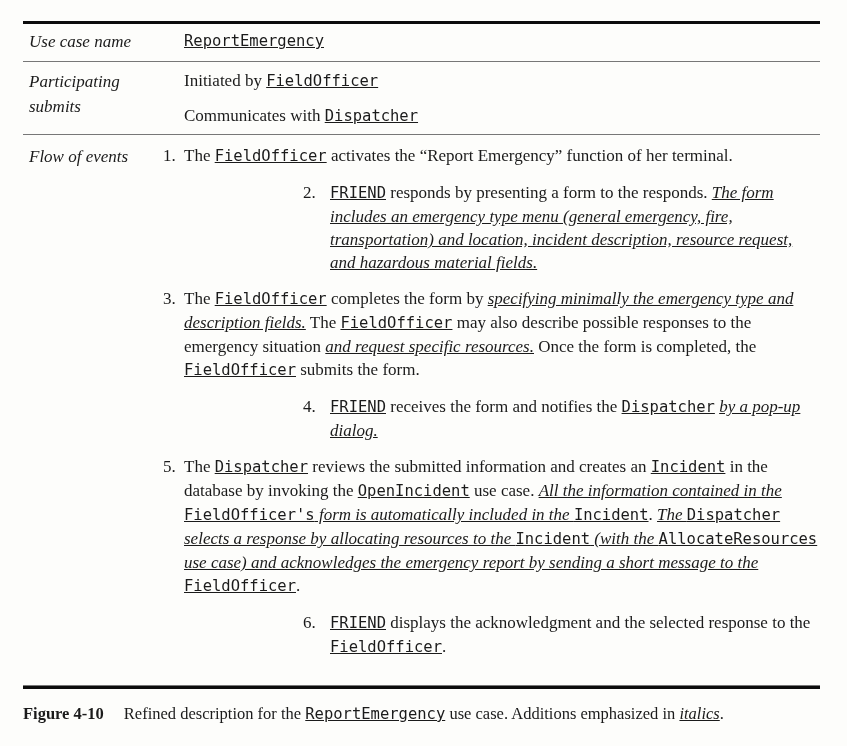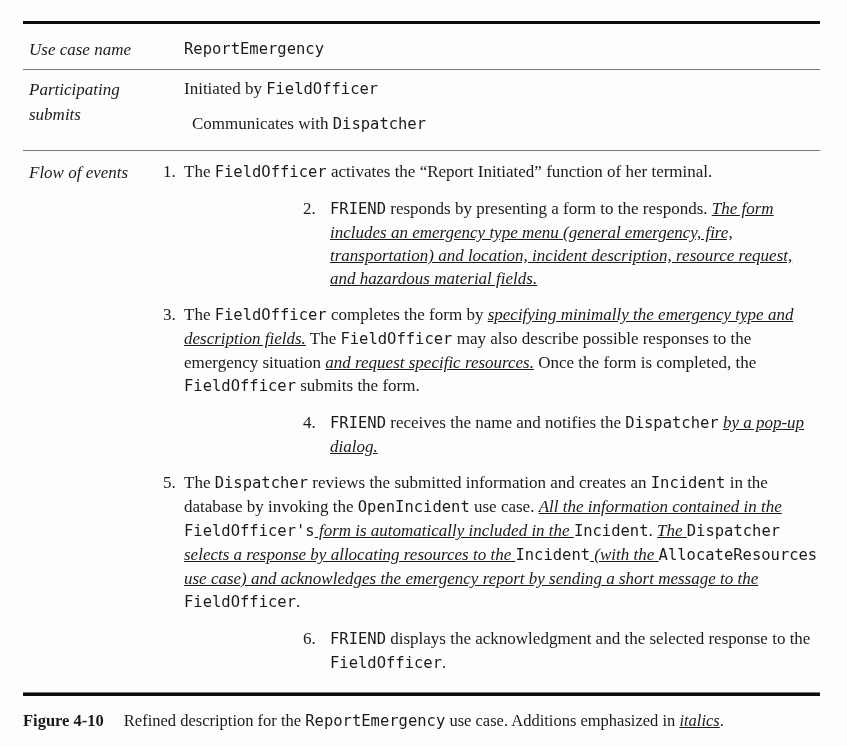--- a/index.html
+++ b/index.html
@@ -25,31 +25,32 @@
 
   .label {
     font-style: italic;
     font-size: 17px;
     line-height: 25px;
     padding-left: 6px;
     max-width: 130px;
   }
   .content { font-size: 17px; line-height: 23px; }
 
-  .row-name    { padding: 13px 0 7px 0; }
+  .row-name    { padding: 5px 0 7px 0; }
   .row-actors  { padding: 7px 0 6px 0; }
   .row-actors .content p { margin: 0 0 11px 0; }
-  .row-actors .content p:last-child { margin: 8px; }
-  .row-flow    { padding: 9px 0 4px 0; }
+  .row-actors .content p:last-child { margin: 0; }
+  .row-flow    { padding: 9px 0 13px 0; }
   .row-entry   { padding: 10px 0 13px 0; }
 
   .code {
     font-family: "DejaVu Sans Mono", monospace;
     font-style: normal;
     font-size: 15.5px;
+    text-decoration: underline;
   }
   .ital { font-style: italic; text-decoration: underline; }
   .rom  { font-style: normal; }
 
   .flow-item {
     display: flex;
     margin: 0 0 13px 0;
   }
   .flow-item.nested { margin-left: 146px; }
   .step-num {
@@ -97,33 +98,33 @@
         <p><span class="rom">Initiated by </span><span class="code">FieldOfficer</span></p>
         <p><span class="rom">Communicates with </span><span class="code">Dispatcher</span></p>
       </div>
     </div>
 
     <div class="row row-flow ruled">
       <div class="label">Flow of events</div>
       <div class="content">
           <div class="flow-item">
             <span class="step-num">1.</span>
-            <span class="step-text"><span class="rom">The </span><span class="code">FieldOfficer</span><span class="rom"> activates the “Report Initiated” function of her terminal.</span></span>
+            <span class="step-text"><span class="rom">The </span><span class="code">FieldOfficer</span><span class="rom"> activates the “Report Emergency” function of her terminal.</span></span>
           </div>
           <div class="flow-item nested">
             <span class="step-num">2.</span>
             <span class="step-text"><span class="code">FRIEND</span><span class="rom"> responds by presenting a form to the responds. </span><span class="ital">The form includes an emergency type menu (general emergency, fire, transportation) and location, incident description, resource request, and hazardous material fields.</span></span>
           </div>
           <div class="flow-item">
             <span class="step-num">3.</span>
             <span class="step-text"><span class="rom">The </span><span class="code">FieldOfficer</span><span class="rom"> completes the form by </span><span class="ital">specifying minimally the emergency type and description fields.</span><span class="rom"> The </span><span class="code">FieldOfficer</span><span class="rom"> may also describe possible responses to the emergency situation </span><span class="ital">and request specific resources.</span><span class="rom"> Once the form is completed, the </span><span class="code">FieldOfficer</span><span class="rom"> submits the form.</span></span>
           </div>
           <div class="flow-item nested">
             <span class="step-num">4.</span>
-            <span class="step-text"><span class="code">FRIEND</span><span class="rom"> receives the name and notifies the </span><span class="code">Dispatcher</span><span class="rom"> </span><span class="ital">by a pop-up dialog.</span></span>
+            <span class="step-text"><span class="code">FRIEND</span><span class="rom"> receives the form and notifies the </span><span class="code">Dispatcher</span><span class="rom"> </span><span class="ital">by a pop-up dialog.</span></span>
           </div>
           <div class="flow-item">
             <span class="step-num">5.</span>
             <span class="step-text"><span class="rom">The </span><span class="code">Dispatcher</span><span class="rom"> reviews the submitted information and creates an </span><span class="code">Incident</span><span class="rom"> in the database by invoking the </span><span class="code">OpenIncident</span><span class="rom"> use case. </span><span class="ital">All the information contained in the </span><span class="code">FieldOfficer's</span><span class="ital"> form is automatically included in the </span><span class="code">Incident</span><span class="rom">. </span><span class="ital">The </span><span class="code">Dispatcher</span><span class="ital"> selects a response by allocating resources to the </span><span class="code">Incident</span><span class="ital"> (with the </span><span class="code">AllocateResources</span><span class="ital"> use case) and acknowledges the emergency report by sending a short message to the </span><span class="code">FieldOfficer</span><span class="rom">.</span></span>
           </div>
           <div class="flow-item nested">
             <span class="step-num">6.</span>
             <span class="step-text"><span class="code">FRIEND</span><span class="rom"> displays the acknowledgment and the selected response to the </span><span class="code">FieldOfficer</span><span class="rom">.</span></span>
           </div>
         </div>

